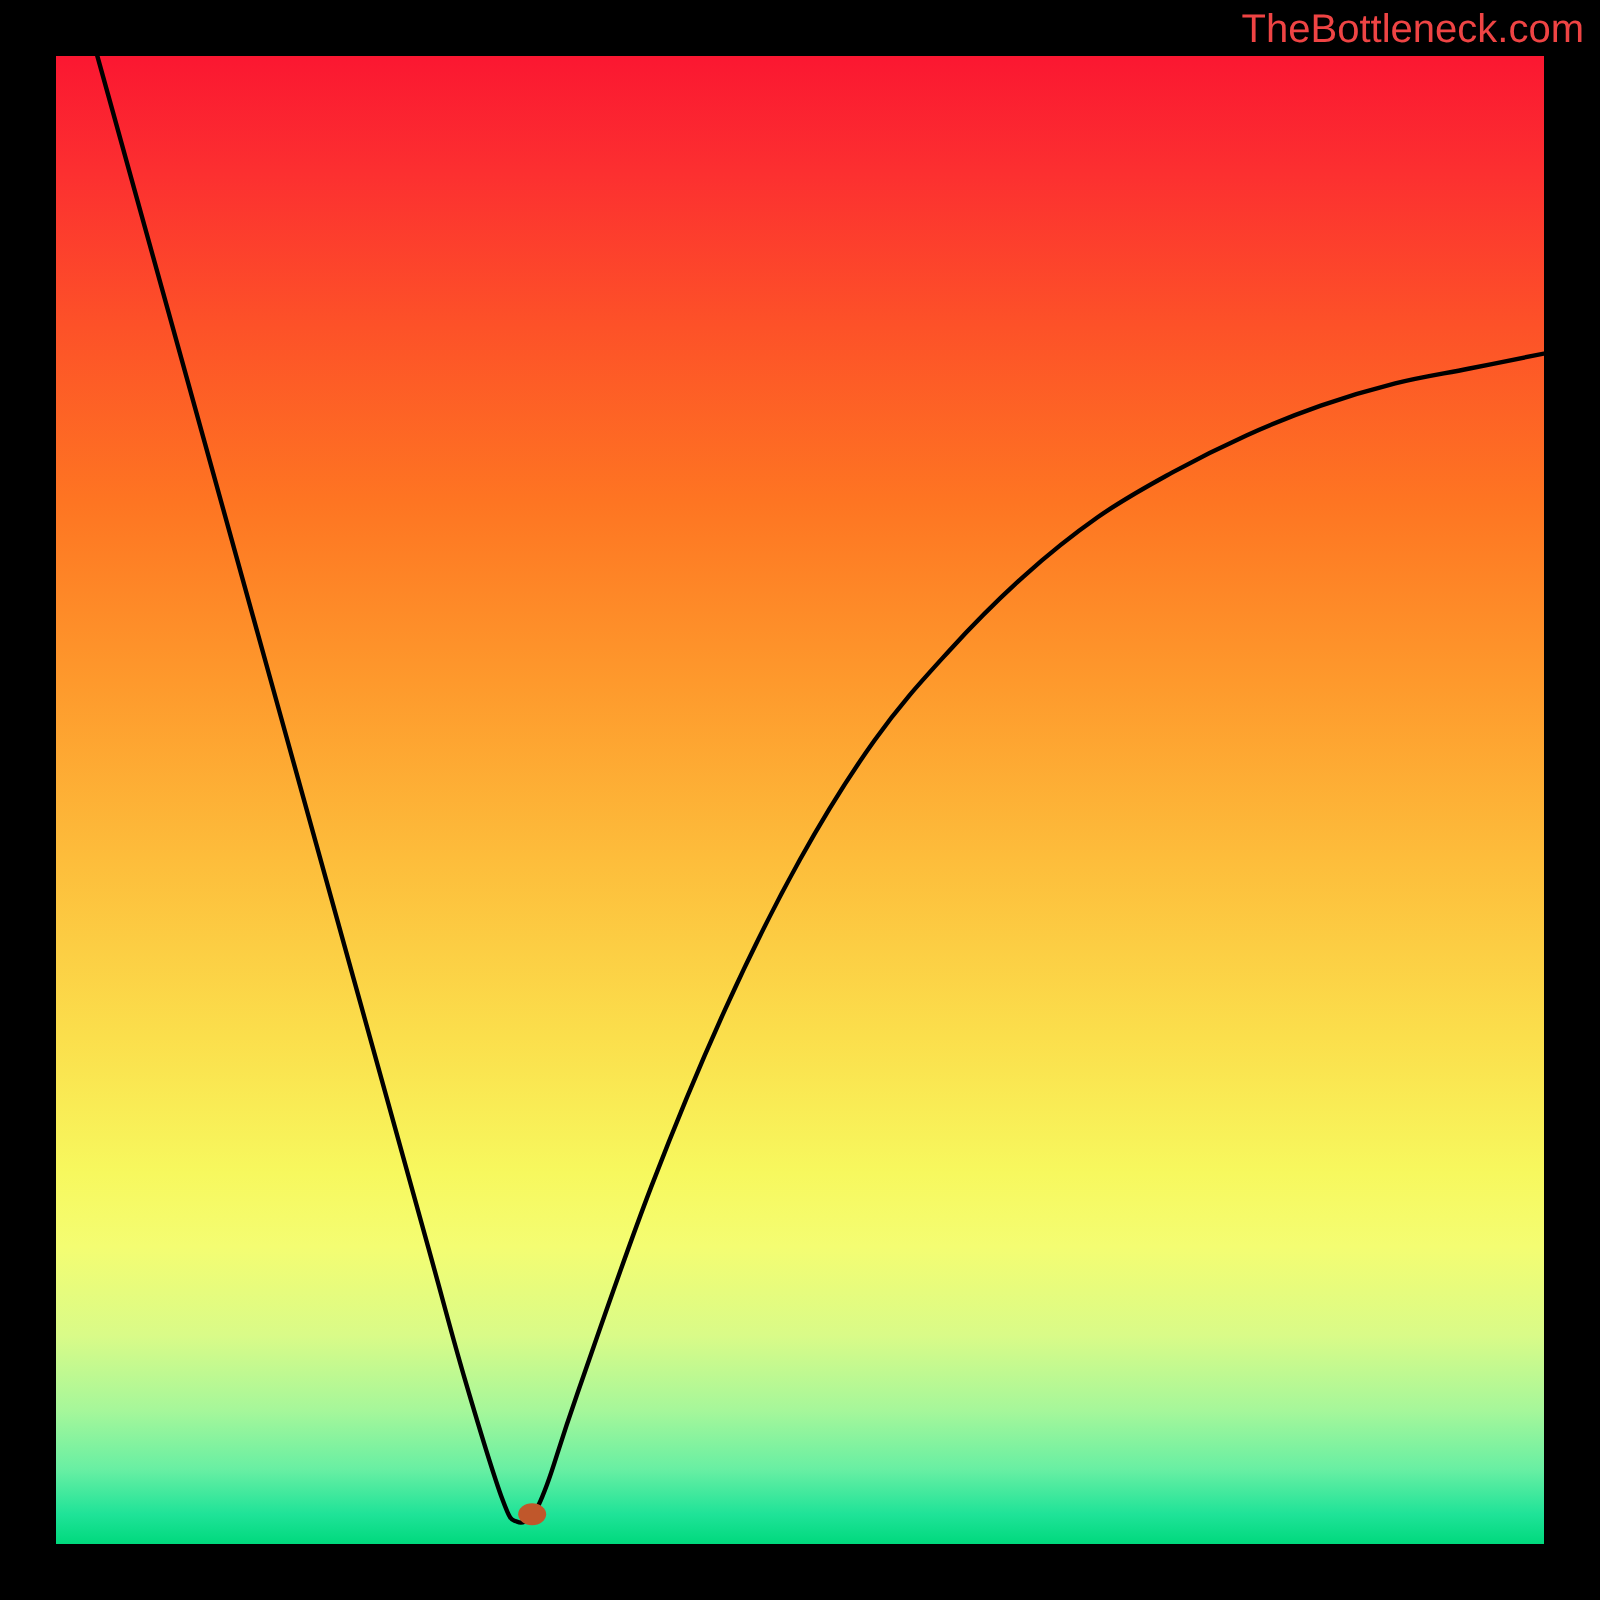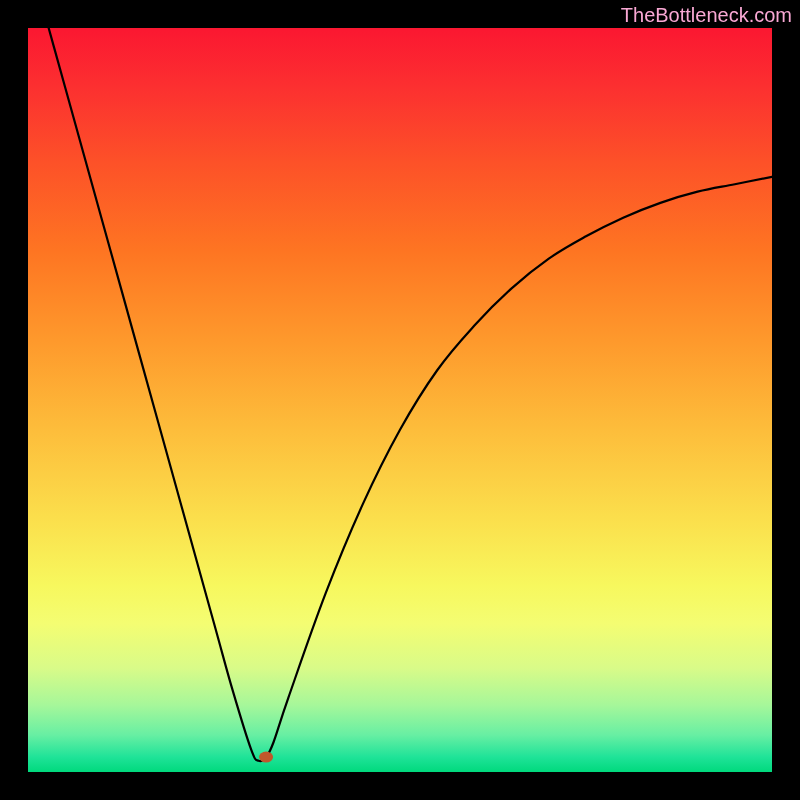--- a/index.html
+++ b/index.html
@@ -8,21 +8,21 @@
     height: 800px;
     background: #000;
     position: relative;
     font-family: Arial, sans-serif;
     overflow: hidden;
   }
   .watermark {
     position: absolute;
     top: 4px;
     right: 8px;
-    color: #f9a8d4;
+    color: #ef4444;
     font-size: 20px;
     font-weight: 500;
     z-index: 10;
   }
   .plot-area {
     position: absolute;
     left: 28px;
     top: 28px;
     width: 744px;
     height: 744px;

